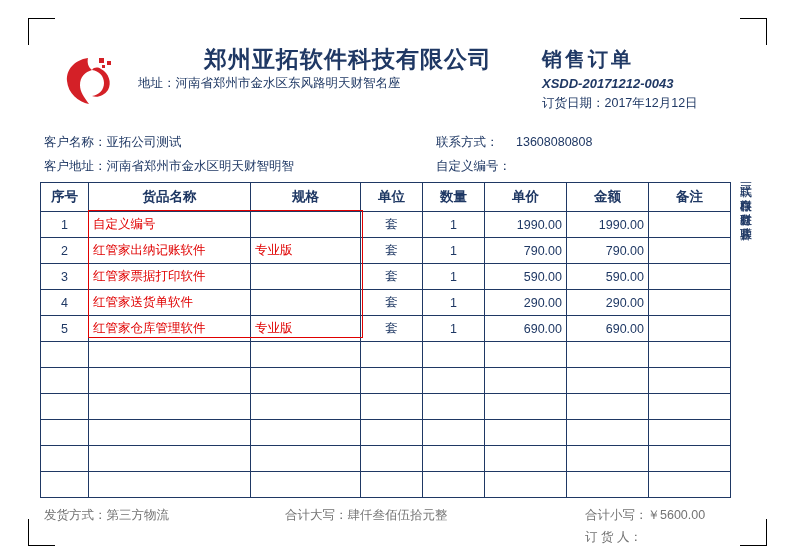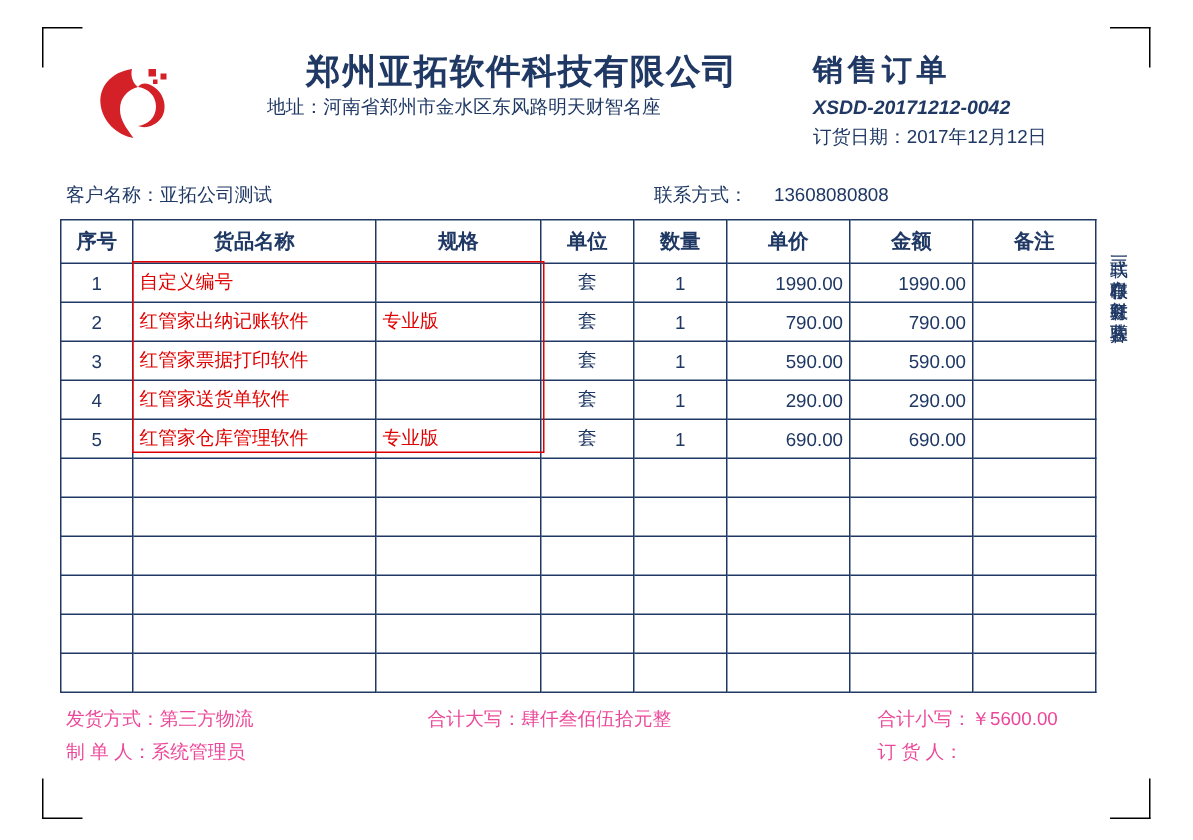--- a/index.html
+++ b/index.html
@@ -28,21 +28,21 @@
     height: 26px;
   }
   .crop.tl { left: 28px; top: 18px; border-left: 1px solid #000; border-top: 1px solid #000; }
   .crop.tr { right: 28px; top: 18px; border-right: 1px solid #000; border-top: 1px solid #000; }
   .crop.bl { left: 28px; bottom: 14px; border-left: 1px solid #000; border-bottom: 1px solid #000; }
   .crop.br { right: 28px; bottom: 14px; border-right: 1px solid #000; border-bottom: 1px solid #000; }
 
   .content {
     position: absolute;
     left: 40px;
-    top: 32px;
+    top: 44px;
     width: 716px;
     height: 500px;
   }
 
   
   .header {
     position: relative;
     height: 86px;
   }
   .logo {
@@ -64,21 +64,20 @@
     color: #1f3864;
     text-align: center;
     letter-spacing: 1px;
     line-height: 30px;
   }
   .company-line {
     font-size: 12.5px;
     color: #1f3864;
     line-height: 19px;
     white-space: nowrap;
-    margin-left: 40px;
   }
   .company-line .lbl { letter-spacing: 0px; }
   .right-block {
     position: absolute;
     right: 4px;
     top: 0px;
     width: 210px;
   }
   .doc-title {
     font-size: 20px;
@@ -159,21 +158,21 @@
     text-align: center;
   }
   .side-group { margin-bottom: 14px; }
   .side-ch { display: block; }
 
   
   .footer {
     position: relative;
     margin-top: 6px;
     font-size: 12.5px;
-    color: #ec4899;
+    color: #737373;
   }
   .frow { position: relative; height: 22px; line-height: 22px; }
   .frow .p1 { position: absolute; left: 4px; }
   .frow .p2 { position: absolute; left: 245px; }
   .frow .p3 { position: absolute; left: 545px; }
 </style>
 </head>
 <body>
 
 <div class="page">
@@ -199,38 +198,46 @@
 
       <div class="company-block">
         <div class="company-name">郑州亚拓软件科技有限公司</div>
         <div class="company-line">
           <span class="lbl">地址：</span><span class="val">河南省郑州市金水区东风路明天财智名座</span>
         </div>
       </div>
 
       <div class="right-block">
         <div class="doc-title">销售订单</div>
-        <div class="doc-no">XSDD-20171212-0042</div>
+        <div class="doc-no">XSDD-20171212-0043</div>
         <div class="doc-date">
           <span>订货日期：</span><span>2017年12月12日</span>
         </div>
       </div>
 
     </div>
 
     <div class="cust">
       <span class="f1">
         <span>客户名称：</span><span class="val">亚拓公司测试</span>
       </span>
       <span class="f2">
         <span>联系方式：</span>
         <span class="val" style="margin-left:14px;">13608080808</span>
       </span>
     </div>
 
+    <div class="cust">
+      <span class="f1">
+        <span>客户地址：</span><span class="val">河南省郑州市金水区明天财智明智</span>
+      </span>
+      <span class="f2">
+        <span>自定义编号：</span><span class="val"></span>
+      </span>
+    </div>
 
     <div class="tbl-wrap">
       <table class="items">
         <colgroup>
           <col style="width:48px">
           <col style="width:162px">
           <col style="width:110px">
           <col style="width:62px">
           <col style="width:62px">
           <col style="width:82px">
@@ -387,23 +394,20 @@
           <span>发货方式：</span><span>第三方物流</span>
         </span>
         <span class="p2">
           <span>合计大写：</span><span>肆仟叁佰伍拾元整</span>
         </span>
         <span class="p3">
           <span>合计小写：</span><span>￥5600.00</span>
         </span>
       </div>
       <div class="frow">
-        <span class="p1">
-          <span>制 单 人：</span><span>系统管理员</span>
-        </span>
         <span class="p3">
           <span>订 货 人：</span><span></span>
         </span>
       </div>
     </div>
 
   </div>
 </div>
 
 </body></html>

